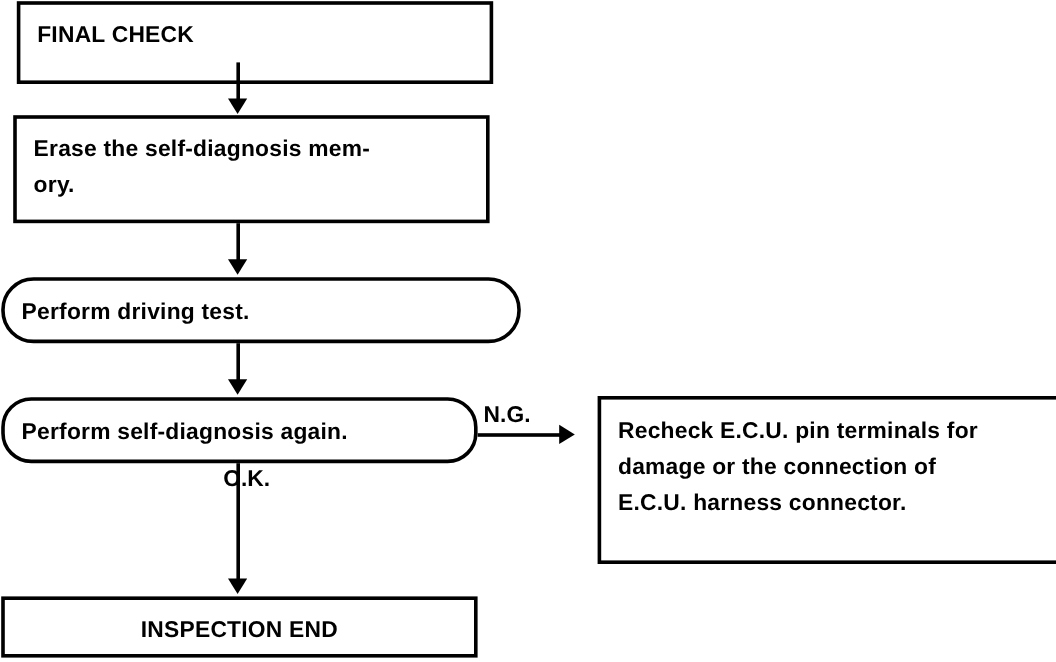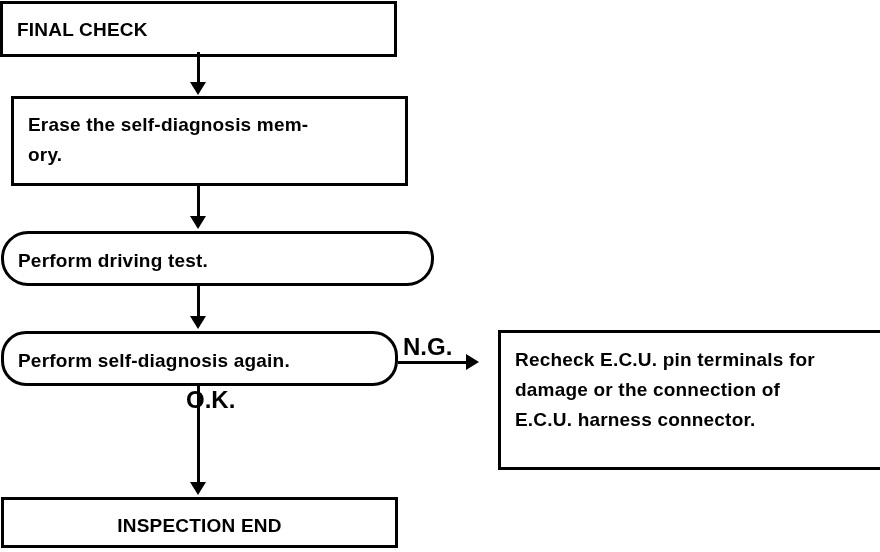--- a/index.html
+++ b/index.html
@@ -38,21 +38,21 @@
     left: 14px;
     text-align: left;
   }
   .node-text.center {
     left: 0;
     right: 0;
     text-align: center;
   }
   .edge-label {
     position: absolute;
-    font-size: 24px;
+    font-size: 19px;
     font-weight: bold;
     line-height: 22px;
     color: #000000;
     white-space: nowrap;
   }
   .vline {
     position: absolute;
     width: 3px;
     background: #000000;
   }
@@ -76,21 +76,21 @@
     border-top: 8px solid transparent;
     border-bottom: 8px solid transparent;
     border-left: 13px solid #000000;
   }
 </style>
 </head>
 <body>
 
 <div id="canvas">
 
-  <div class="node" style="left:0; top:1px; width:397px; height:56px;">
+  <div class="node" style="left:14px; top:1px; width:397px; height:69px;">
     <span class="node-text left" style="top:11px;">FINAL CHECK</span>
   </div>
 
   <div class="vline" style="left:197px; top:52px; height:32px;"></div>
   <div class="arrow-down" style="left:190px; top:82px;"></div>
 
   <div class="node" style="left:11px; top:96px; width:397px; height:90px;">
     <span class="node-text left" style="top:11px; right:14px;">Erase the self-diagnosis mem-
 ory.</span>
   </div>

